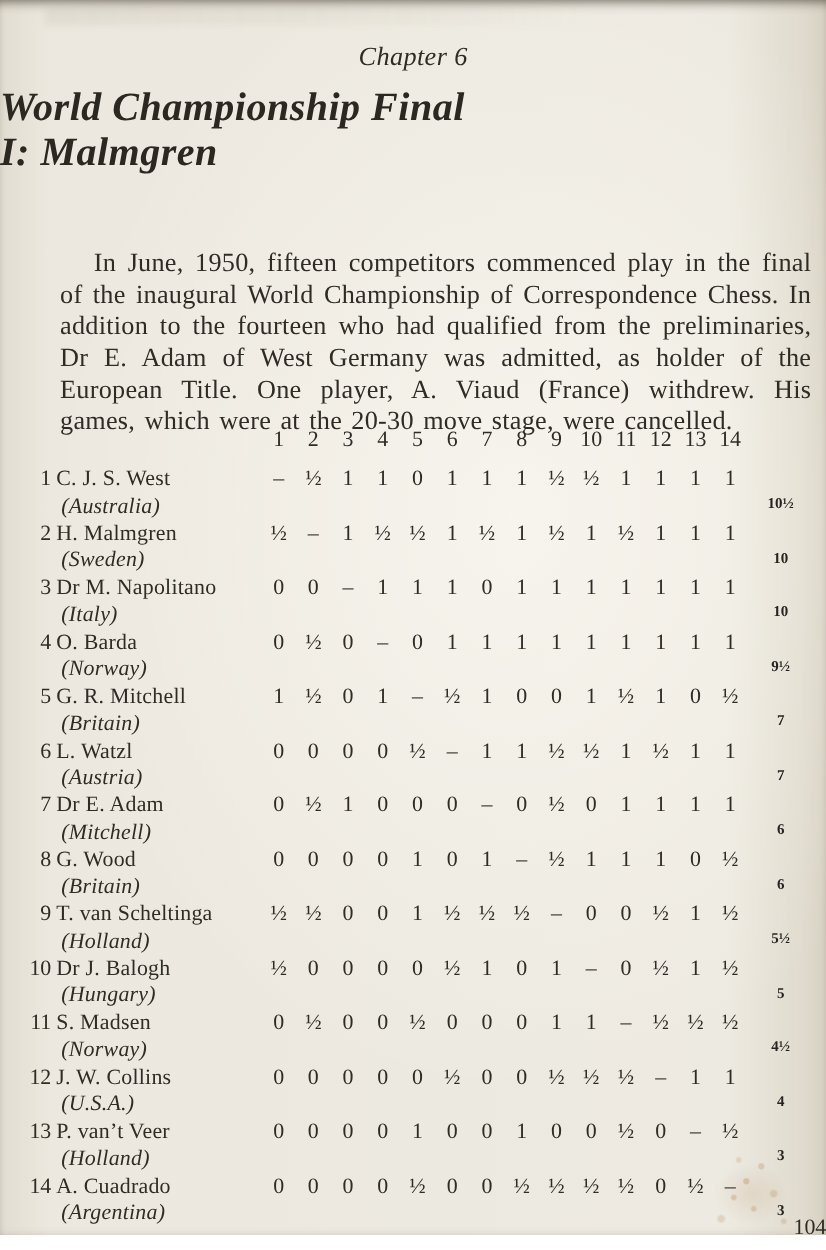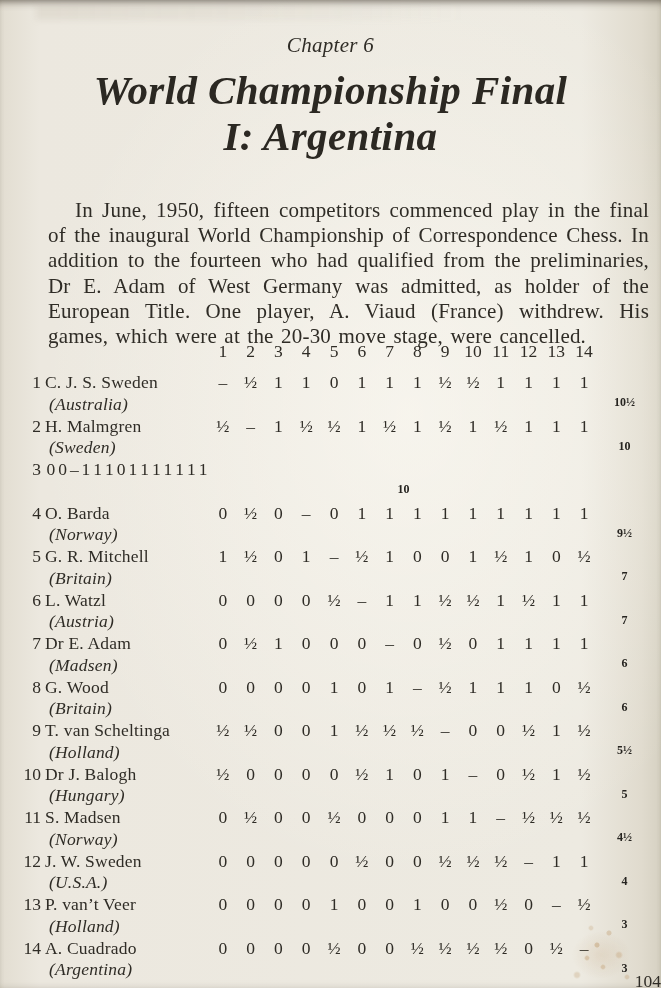--- a/index.html
+++ b/index.html
@@ -26,24 +26,24 @@
   .chapter {
     position:absolute; top:33px; left:0; width:100%;
     text-align:center;
     font-style:italic;
     font-size:21px;
     letter-spacing:0.3px;
   }
   .title {
     position:absolute; top:68px; left:0; width:100%;
     margin:0;
-    text-align:center;
+    text-align:left;
     font-style:italic;
     font-weight:bold;
-    font-size:41px;
+    font-size:32px;
     line-height:1.12;
     letter-spacing:0.4px;
     color:#2b2822;
   }
   .intro {
     position:absolute; top:198px; left:48px; width:601px;
     margin:0;
     font-size:21px;
     line-height:25.2px;
     letter-spacing:0.2px;
@@ -100,21 +100,21 @@
   }
 </style>
 </head>
 <body>
 
 <div class="page">
   <div class="ghost-top"></div>
 
   <div class="chapter">Chapter 6</div>
 
-  <h1 class="title"><span>World Championship Final</span><br><span>I: Argentina</span></h1>
+  <h1 class="title"><span>World Championship Final</span><br><span>I: Malmgren</span></h1>
 
   <p class="intro">In June, 1950, fifteen competitors commenced play in the final of the inaugural World Championship of Correspondence Chess. In addition to the fourteen who had qualified from the preliminaries, Dr E. Adam of West Germany was admitted, as holder of the European Title. One player, A. Viaud (France) withdrew. His games, which were at the 20-30 move stage, were cancelled.</p>
 
   <div class="crosstable">
     <div class="row header-row">
       <div class="cell rank"></div>
       <div class="cell"></div>
       <div class="results">
           <div class="cell rcell">1</div>
           <div class="cell rcell">2</div>
@@ -130,21 +130,21 @@
           <div class="cell rcell">12</div>
           <div class="cell rcell">13</div>
           <div class="cell rcell">14</div>
         </div>
       <div class="cell"></div>
     </div>
     <div id="crosstable-body">
   <div class="row player-row">
     <div class="cell rank">1</div>
     <div class="cell name-block">
-      <div class="pname">C. J. S. Sweden</div>
+      <div class="pname">C. J. S. West</div>
       <div class="pcountry">(Australia)</div>
     </div>
     <div class="results">
             <div class="cell rcell">–</div>
             <div class="cell rcell">½</div>
             <div class="cell rcell">1</div>
             <div class="cell rcell">1</div>
             <div class="cell rcell">0</div>
             <div class="cell rcell">1</div>
             <div class="cell rcell">1</div>
@@ -179,20 +179,24 @@
             <div class="cell rcell">½</div>
             <div class="cell rcell">1</div>
             <div class="cell rcell">1</div>
             <div class="cell rcell">1</div>
           </div>
     <div class="cell total">10</div>
   </div>
 
   <div class="row player-row">
     <div class="cell rank">3</div>
+    <div class="cell name-block">
+      <div class="pname">Dr M. Napolitano</div>
+      <div class="pcountry">(Italy)</div>
+    </div>
     <div class="results">
             <div class="cell rcell">0</div>
             <div class="cell rcell">0</div>
             <div class="cell rcell">–</div>
             <div class="cell rcell">1</div>
             <div class="cell rcell">1</div>
             <div class="cell rcell">1</div>
             <div class="cell rcell">0</div>
             <div class="cell rcell">1</div>
             <div class="cell rcell">1</div>
@@ -277,21 +281,21 @@
             <div class="cell rcell">1</div>
             <div class="cell rcell">1</div>
           </div>
     <div class="cell total">7</div>
   </div>
 
   <div class="row player-row">
     <div class="cell rank">7</div>
     <div class="cell name-block">
       <div class="pname">Dr E. Adam</div>
-      <div class="pcountry">(Madsen)</div>
+      <div class="pcountry">(Mitchell)</div>
     </div>
     <div class="results">
             <div class="cell rcell">0</div>
             <div class="cell rcell">½</div>
             <div class="cell rcell">1</div>
             <div class="cell rcell">0</div>
             <div class="cell rcell">0</div>
             <div class="cell rcell">0</div>
             <div class="cell rcell">–</div>
             <div class="cell rcell">0</div>
@@ -401,21 +405,21 @@
             <div class="cell rcell">½</div>
             <div class="cell rcell">½</div>
             <div class="cell rcell">½</div>
           </div>
     <div class="cell total">4½</div>
   </div>
 
   <div class="row player-row">
     <div class="cell rank">12</div>
     <div class="cell name-block">
-      <div class="pname">J. W. Sweden</div>
+      <div class="pname">J. W. Collins</div>
       <div class="pcountry">(U.S.A.)</div>
     </div>
     <div class="results">
             <div class="cell rcell">0</div>
             <div class="cell rcell">0</div>
             <div class="cell rcell">0</div>
             <div class="cell rcell">0</div>
             <div class="cell rcell">0</div>
             <div class="cell rcell">½</div>
             <div class="cell rcell">0</div>

